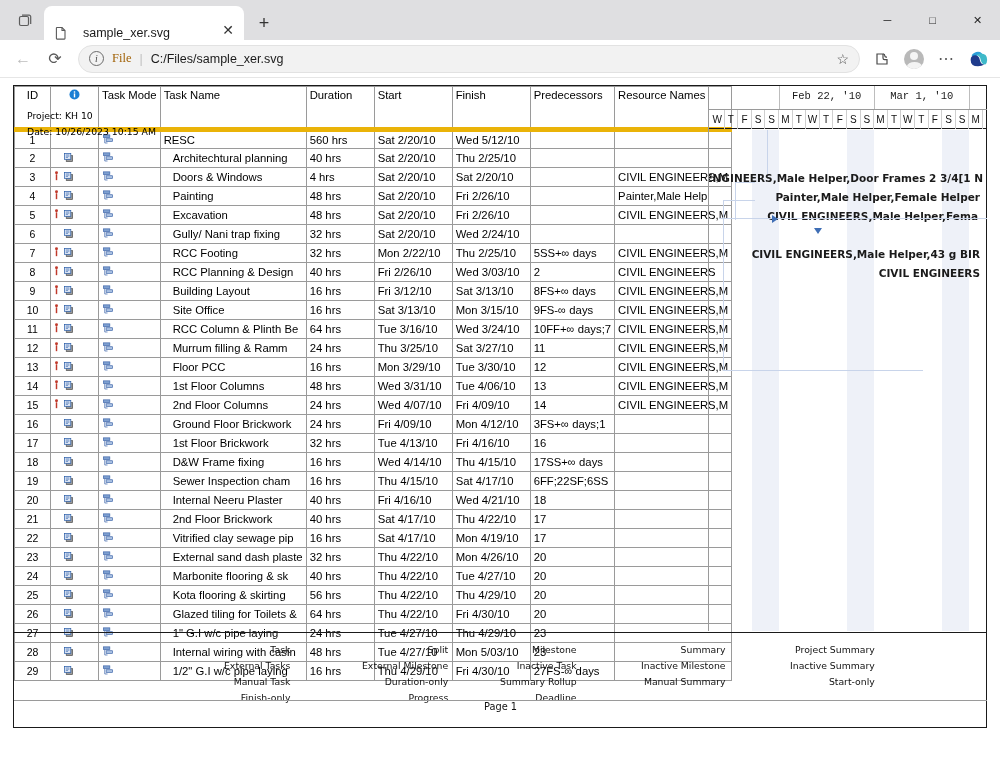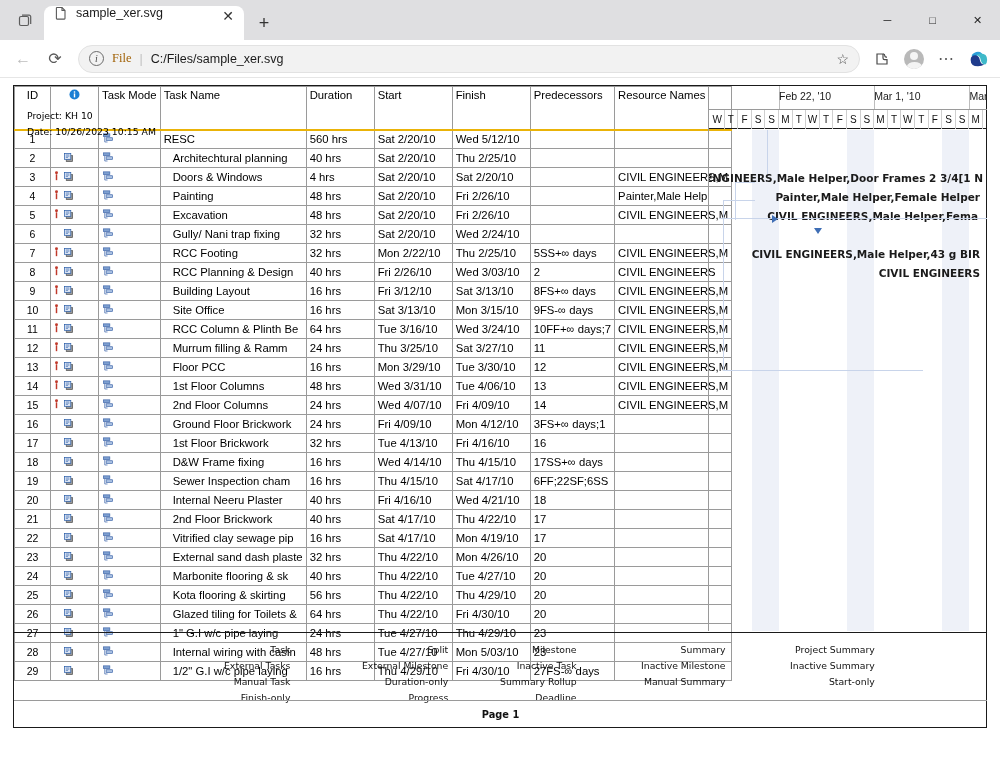--- a/index.html
+++ b/index.html
@@ -17,21 +17,21 @@
   .tabstrip {
     height: 40px; background:#dfdfe1; display:flex; align-items:flex-end;
     padding-left: 6px; position: relative;
   }
   .browser-icon {
     width: 38px; height: 38px; display:flex; align-items:center; justify-content:center;
     color:#5c5c5c;
   }
   .tab {
     height: 34px; width: 200px; background:#ffffff; border-radius: 8px 8px 0 0;
-    display:flex; align-items:flex-start; padding: 0 6px 0 10px; gap:8px;
+    display:flex; align-items:flex-end; padding: 0 6px 0 10px; gap:15px;
     font-size: 12.5px; color:#1a1a1a; position:relative;
   }
   .tab .file-glyph { width:14px; height:14px; flex:none; }
   .tab-title { flex:1; white-space:nowrap; overflow:hidden; text-overflow:ellipsis; font-size:12.5px; }
   .tab-close { width:20px; height:20px; display:flex; align-items:center; justify-content:center;
     border-radius:3px; font-size:14px; color:#333; line-height:1; }
   .newtab {
     width: 28px; height:28px; margin-left:6px; margin-bottom:3px;
     display:flex; align-items:center; justify-content:center; font-size:18px; color:#333;
     border-radius:4px;
@@ -86,21 +86,21 @@
 
   table.grid { border-collapse: collapse; table-layout: fixed; font-size:11.3px; color:#000; }
 
   
   #lefttable { position:absolute; left:0; top:0; }
   #lefttable td, #lefttable th {
     border: 1px solid #9a9a9a; padding: 0 3px; height:19px;
     white-space:nowrap; overflow:hidden; font-weight:normal; text-align:left;
     vertical-align: middle; background:#fff;
   }
-  #lefttable thead td { height:43px; vertical-align:top; padding-top:2px; border-bottom:2px solid #eab308;}
+  #lefttable thead td { height:43px; vertical-align:top; padding-top:2px; border-bottom:5px solid #eab308;}
   .c-id { width:36px; text-align:center !important; }
   .c-ind { width:48px; }
   .c-mode { width:42px; }
   .c-name { width:142px; }
   .c-dur { width:68px; }
   .c-start { width:78px; }
   .c-fin { width:78px; }
   .c-pred { width:82px; }
   .c-res { width:102px; }
   .row-id { text-align:center; font-size:10.5px; }
@@ -113,21 +113,21 @@
   .ico-constraint { display:inline-block; vertical-align:middle; width:5px; }
   .ico-mode { display:block; margin:0 auto; }
 
   
   #gantt {
     position:absolute; left:694px; top:0; width:279px; height:545px; overflow:hidden;
     border-left:1px solid #9a9a9a;
   }
   .ts-top { height:24px; position:relative; border-bottom:1px solid #9a9a9a; }
   .ts-top .tick { position:absolute; top:0; bottom:0; border-right:1px solid #bdbdbd; }
-  .ts-top .lbl { position:absolute; top:4px; font-size:10.5px; color:#1a1a1a; text-align:left; }
+  .ts-top .lbl { position:absolute; top:4px; font-size:10.5px; color:#1a1a1a; text-align:center;font-family:Liberation Mono, monospace; }
   .ts-days { height:19px; position:relative; border-bottom:1px solid #1a1a1a; }
   .ts-days .d {
     position:absolute; top:0; height:19px; font-size:10px; text-align:center;
     border-right:1px solid #cfcfcf; line-height:19px; color:#111;
   }
   .gantt-body { position:absolute; top:44px; left:0; right:0; bottom:0; }
   .gcol { position:absolute; top:0; bottom:0; background:#eef1f8; }
   .glabel { position:absolute; font-size:10.5px; font-weight:bold; color:#1a1a1a; white-space:nowrap;
     font-family:"DejaVu Sans", sans-serif; }
   .barline { position:absolute; background:#c8d4ea; }
@@ -137,22 +137,22 @@
     position:absolute; left:0; top:546px; width:973px; height:68px;
     border-top:1px solid #1a1a1a; font-size:9.3px; color:#111;
     font-family:"DejaVu Sans", sans-serif;
   }
   #legend .col { position:absolute; top:9px;text-align:right; }
   #legend .li { height:16px; line-height:16px; white-space:nowrap; }
   #projinfo { position:absolute; left:13px; top:22px; font-size:9.3px; line-height:16px;
     font-family:"DejaVu Sans", sans-serif; }
   #pagebar {
     position:absolute; left:0; top:614px; width:973px; height:27px;
-    border-top:1px solid #9a9a9a; display:flex; align-items:center; justify-content:center;
-    font-size:9.8px; color:#111; font-family:"DejaVu Sans", sans-serif;font-weight:bold;
+    border-top:1px solid #9a9a9a; display:flex; justify-content:center;
+    font-size:9.8px; color:#111; font-family:"DejaVu Sans", sans-serif;
   }
 </style>
 </head>
 <body>
 
 <div id="browser">
 
   <div class="tabstrip">
     <div class="browser-icon">
       <svg width="18" height="18" viewBox="0 0 18 18" fill="none" stroke="#5c5c5c" stroke-width="1.2">

